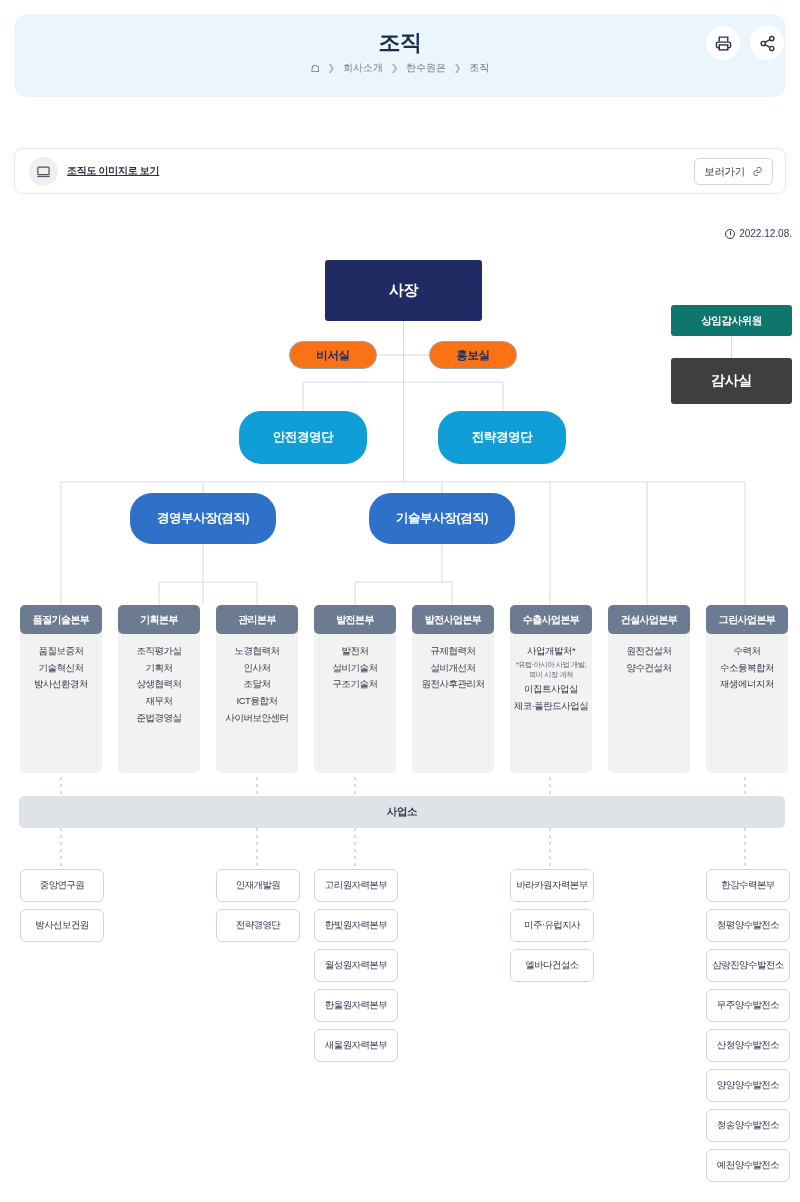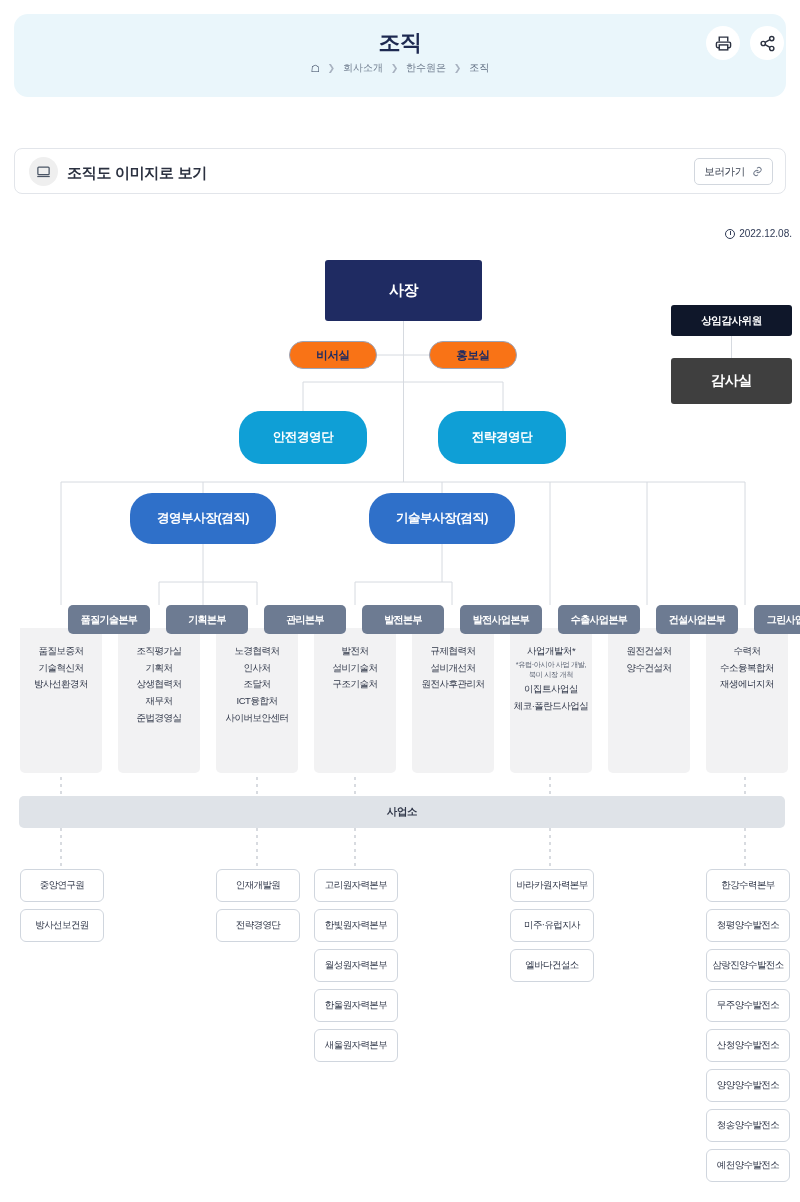--- a/index.html
+++ b/index.html
@@ -84,24 +84,25 @@
     position: absolute;
     left: 14px; top: 8px;
     width: 29px; height: 29px;
     border-radius: 50%;
     background: #efefef;
     display: flex; align-items: center; justify-content: center;
   }
   .img-strip-label {
     position: absolute;
     left: 52px; top: 15px;
-    font-size: 15px;
+    font-size: 10px;
     font-weight: bold;
     color: #2b3140;
     letter-spacing: -0.3px;
+    text-decoration: underline;
   }
   .img-strip-btn {
     position: absolute;
     right: 12px; top: 9px;
     height: 27px;
     padding: 0 9px;
     border: 1px solid #d2d7de;
     border-radius: 5px;
     background: #fff;
     display: flex;
@@ -199,21 +200,21 @@
     font-size: 12.5px;
     font-weight: bold;
     border-radius: 22px;
   }
   .n-vp1 { left: 130px; top: 493px; width: 146px; height: 51px; }
   .n-vp2 { left: 369px; top: 493px; width: 146px; height: 51px; }
 
   .n-audit-c {
     left: 671px; top: 305px;
     width: 121px; height: 31px;
-    background: #0f172a;
+    background: #0f766e;
     color: #ffffff;
     font-size: 10.5px;
     font-weight: bold;
     border-radius: 3px;
   }
   .n-audit-d {
     left: 671px; top: 358px;
     width: 121px; height: 46px;
     background: #3f3f3f;
     color: #ffffff;
@@ -234,21 +235,20 @@
     color: #ffffff;
     font-size: 10px;
     font-weight: bold;
     letter-spacing: -0.6px;
     border-radius: 5px;
     display: flex;
     align-items: center;
     justify-content: center;
     position: relative;
     z-index: 2;
-    margin-left: 48px;
   }
   .dept-body {
     width: 82px;
     min-height: 145px;
     margin-top: -6px;
     padding: 15px 3px 10px;
     background: #f2f2f3;
     border-radius: 0 0 5px 5px;
     text-align: center;
   }

